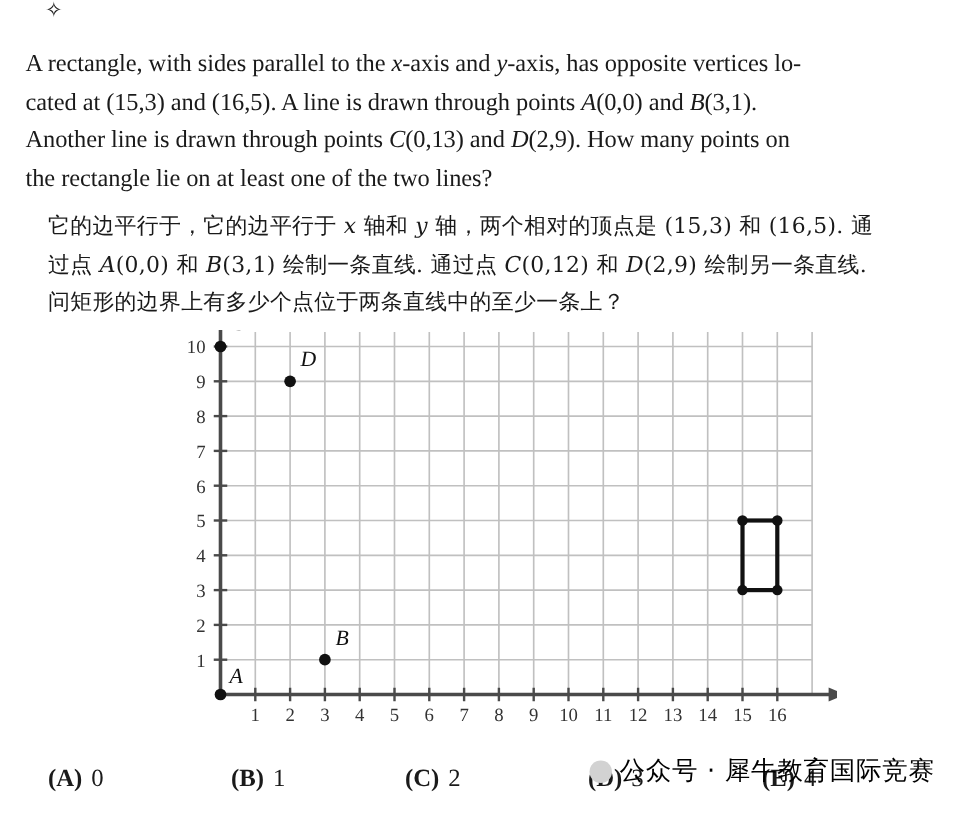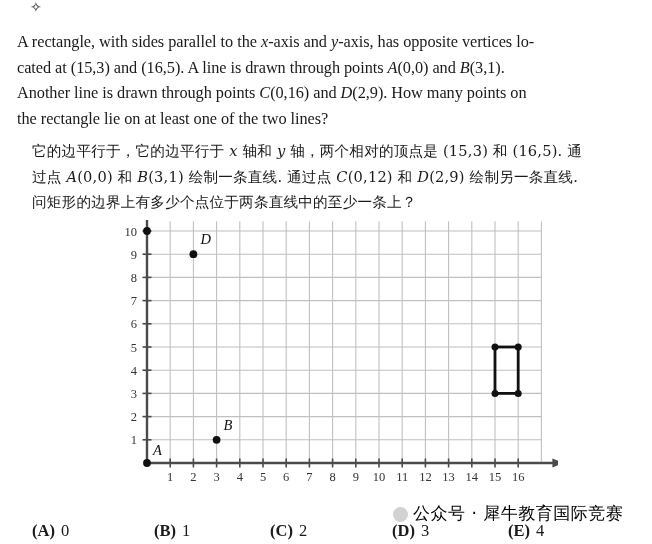--- a/index.html
+++ b/index.html
@@ -87,21 +87,20 @@
     top: 505px;
     width: 652px;
     height: 34px;
   }
   .answer-choice {
     position: absolute;
     top: 0;
     font-size: 16.5px;
     line-height: 28px;
     white-space: nowrap;
-    margin-top: 12px;
   }
   .answer-choice .lbl { font-weight: bold; }
   .answer-choice .val { font-weight: normal; margin-left: 6px; }
 
   
   #watermark {
     position: absolute;
     left: 393px;
     top: 502px;
     display: flex;
@@ -127,21 +126,21 @@
 </head>
 <body>
 
 <div id="problem-header">
   <span id="diamond-icon">✧</span>
 </div>
 
 <div id="statement-en">
   <div class="ln"><span>A rectangle, with sides parallel to the </span><span class="mi">x</span><span>-axis and </span><span class="mi">y</span><span>-axis, has opposite vertices lo-</span></div>
   <div class="ln"><span>cated at (15,3) and (16,5).  A line is drawn through points </span><span class="mi">A</span><span>(0,0) and </span><span class="mi">B</span><span>(3,1).</span></div>
-  <div class="ln"><span>Another line is drawn through points </span><span class="mi">C</span><span>(0,16) and </span><span class="mi">D</span><span>(2,9). How many points on</span></div>
+  <div class="ln"><span>Another line is drawn through points </span><span class="mi">C</span><span>(0,13) and </span><span class="mi">D</span><span>(2,9). How many points on</span></div>
   <div class="ln">the rectangle lie on at least one of the two lines?</div>
 </div>
 
 <div id="statement-zh">
   <div class="ln"><span>它的边平行于，它的边平行于 </span><span class="mi">x</span><span> 轴和 </span><span class="mi">y</span><span> 轴，两个相对的顶点是 (15,3) 和 (16,5).  通</span></div>
   <div class="ln"><span>过点 </span><span class="mi">A</span><span>(0,0) 和 </span><span class="mi">B</span><span>(3,1) 绘制一条直线. 通过点 </span><span class="mi">C</span><span>(0,12) 和 </span><span class="mi">D</span><span>(2,9) 绘制另一条直线.</span></div>
   <div class="ln">问矩形的边界上有多少个点位于两条直线中的至少一条上？</div>
 </div>
 
 <div id="figure">

